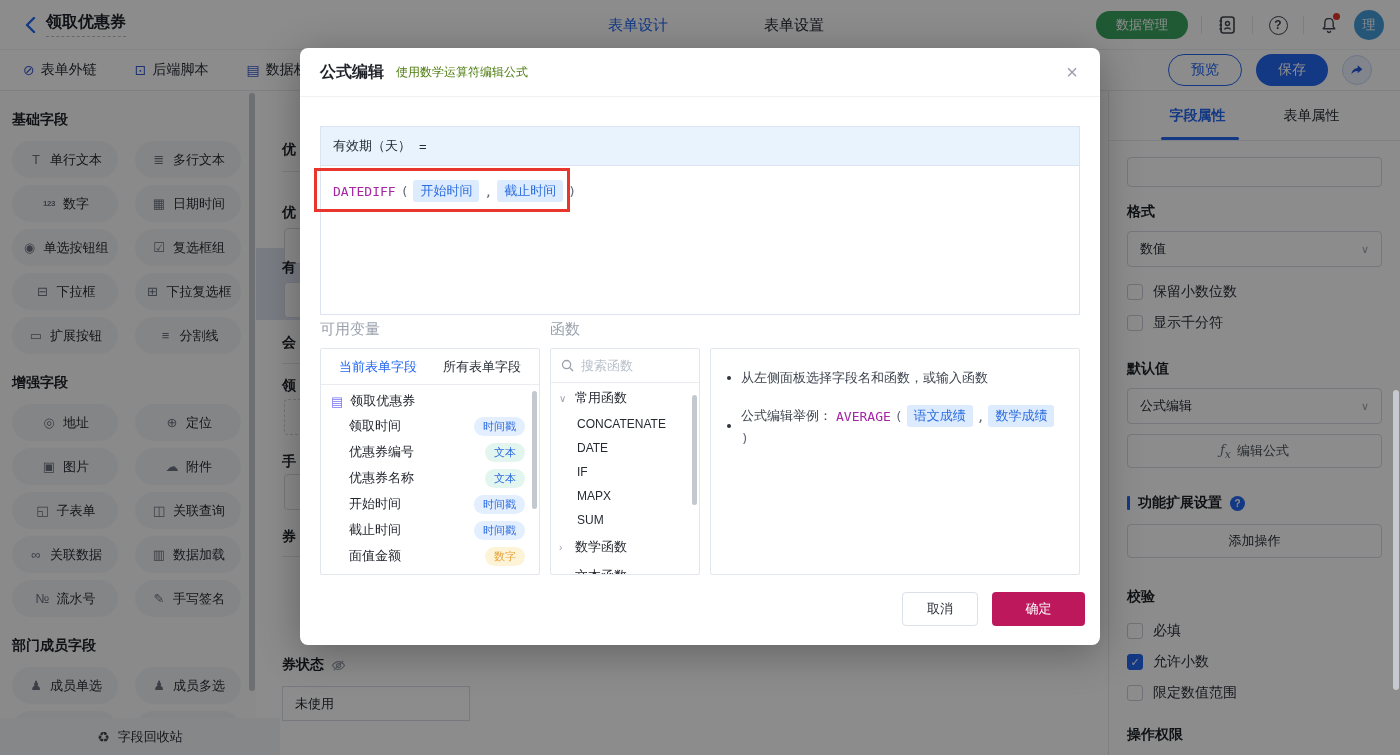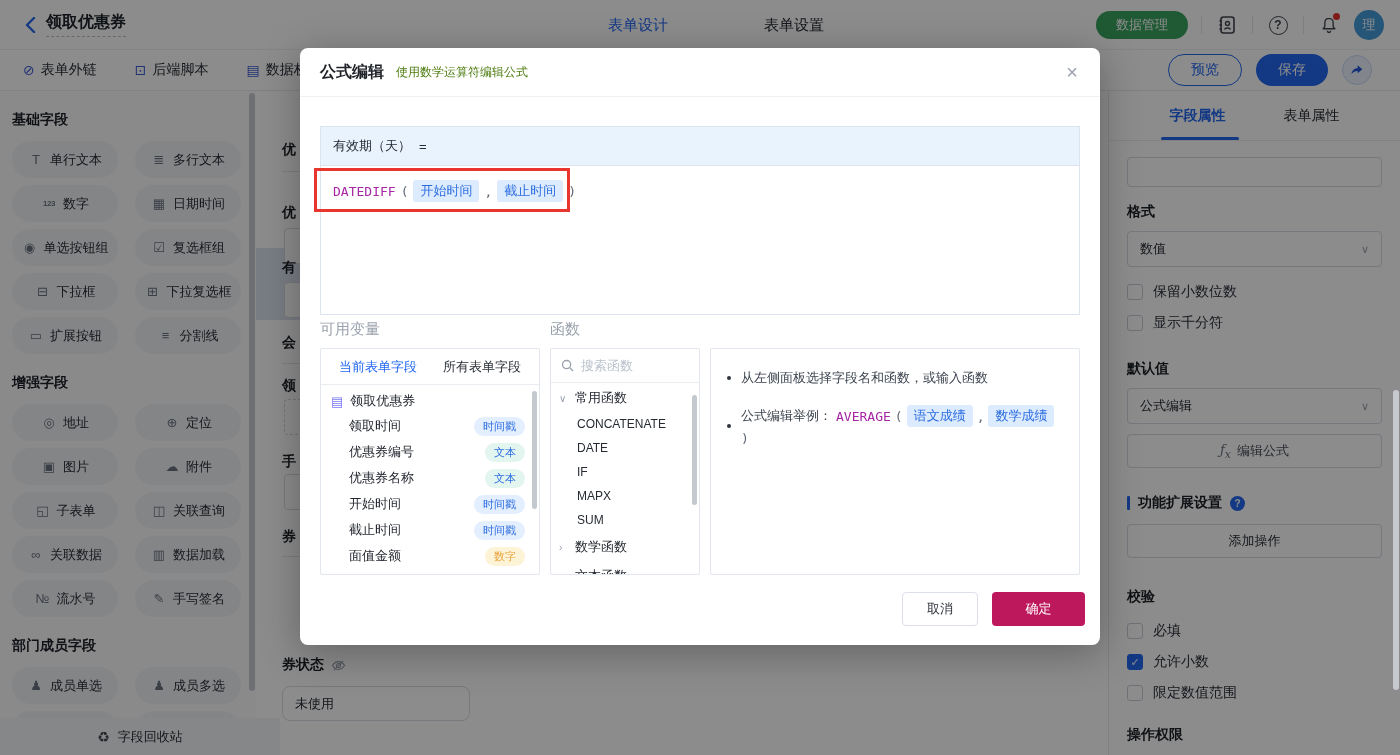--- a/index.html
+++ b/index.html
@@ -45,21 +45,21 @@
 
   
   .canvas { position:absolute; top:91px; left:256px; width:852px; height:664px; background:#ffffff; z-index:1; }
   .frag-label { position:absolute; left:26px; font-size:14px; font-weight:bold; color:#1d2127; white-space:nowrap; }
   .frag-line { position:absolute; left:26px; width:60px; height:1px; background:#e4e6ea; }
   .frag-box { position:absolute; left:28px; width:80px; height:36px; border:1px solid #d8dce4; border-radius:4px; background:#fff; }
   .frag-box.dashed { border-style:dashed; border-color:#cfd5de; }
   .sel-block { position:absolute; left:0; top:157px; width:46px; height:72px; background:#dce4f0; }
   .status-field { position:absolute; left:26px; top:565px; }
   .status-label { font-size:14px; font-weight:bold; color:#1d2127; display:flex; align-items:center; gap:7px; }
-  .status-input { margin-top:12px; width:188px; height:35px; border:1px solid #d8dce4; border-radius:8px; font-size:13px; color:#262b33; display:flex; align-items:center; padding-left:12px; background:#fff; }
+  .status-input { margin-top:12px; width:188px; height:35px; border:1px solid #d8dce4; border-radius:0; font-size:13px; color:#262b33; display:flex; align-items:center; padding-left:12px; background:#fff; }
 
   
   .rightbar { position:absolute; top:91px; right:0; width:292px; height:664px; background:#fff; border-left:1px solid #e8eaef; z-index:5; padding:0 18px; }
   .rtabs { height:50px; display:flex; align-items:center; gap:58px; justify-content:center; border-bottom:1px solid #e9ebf0; margin:0 -18px; position:relative; }
   .rtab { font-size:14px; color:#272b33; cursor:pointer; }
   .rtab.active { color:#2468f2; font-weight:bold; }
   .rtab-underline { position:absolute; left:52px; bottom:0; width:78px; height:3px; background:#2468f2; border-radius:2px; }
   .rinput { margin-top:16px; height:30px; border:1px solid #d5dae3; border-radius:4px; background:#fff; }
   .rlabel { margin-top:16px; font-size:14px; font-weight:bold; color:#1d2127; }
   .rselect { margin-top:10px; height:36px; border:1px solid #d5dae3; border-radius:4px; display:flex; align-items:center; justify-content:space-between; padding:0 12px; font-size:13px; color:#262b33; cursor:pointer; background:#fff; }

